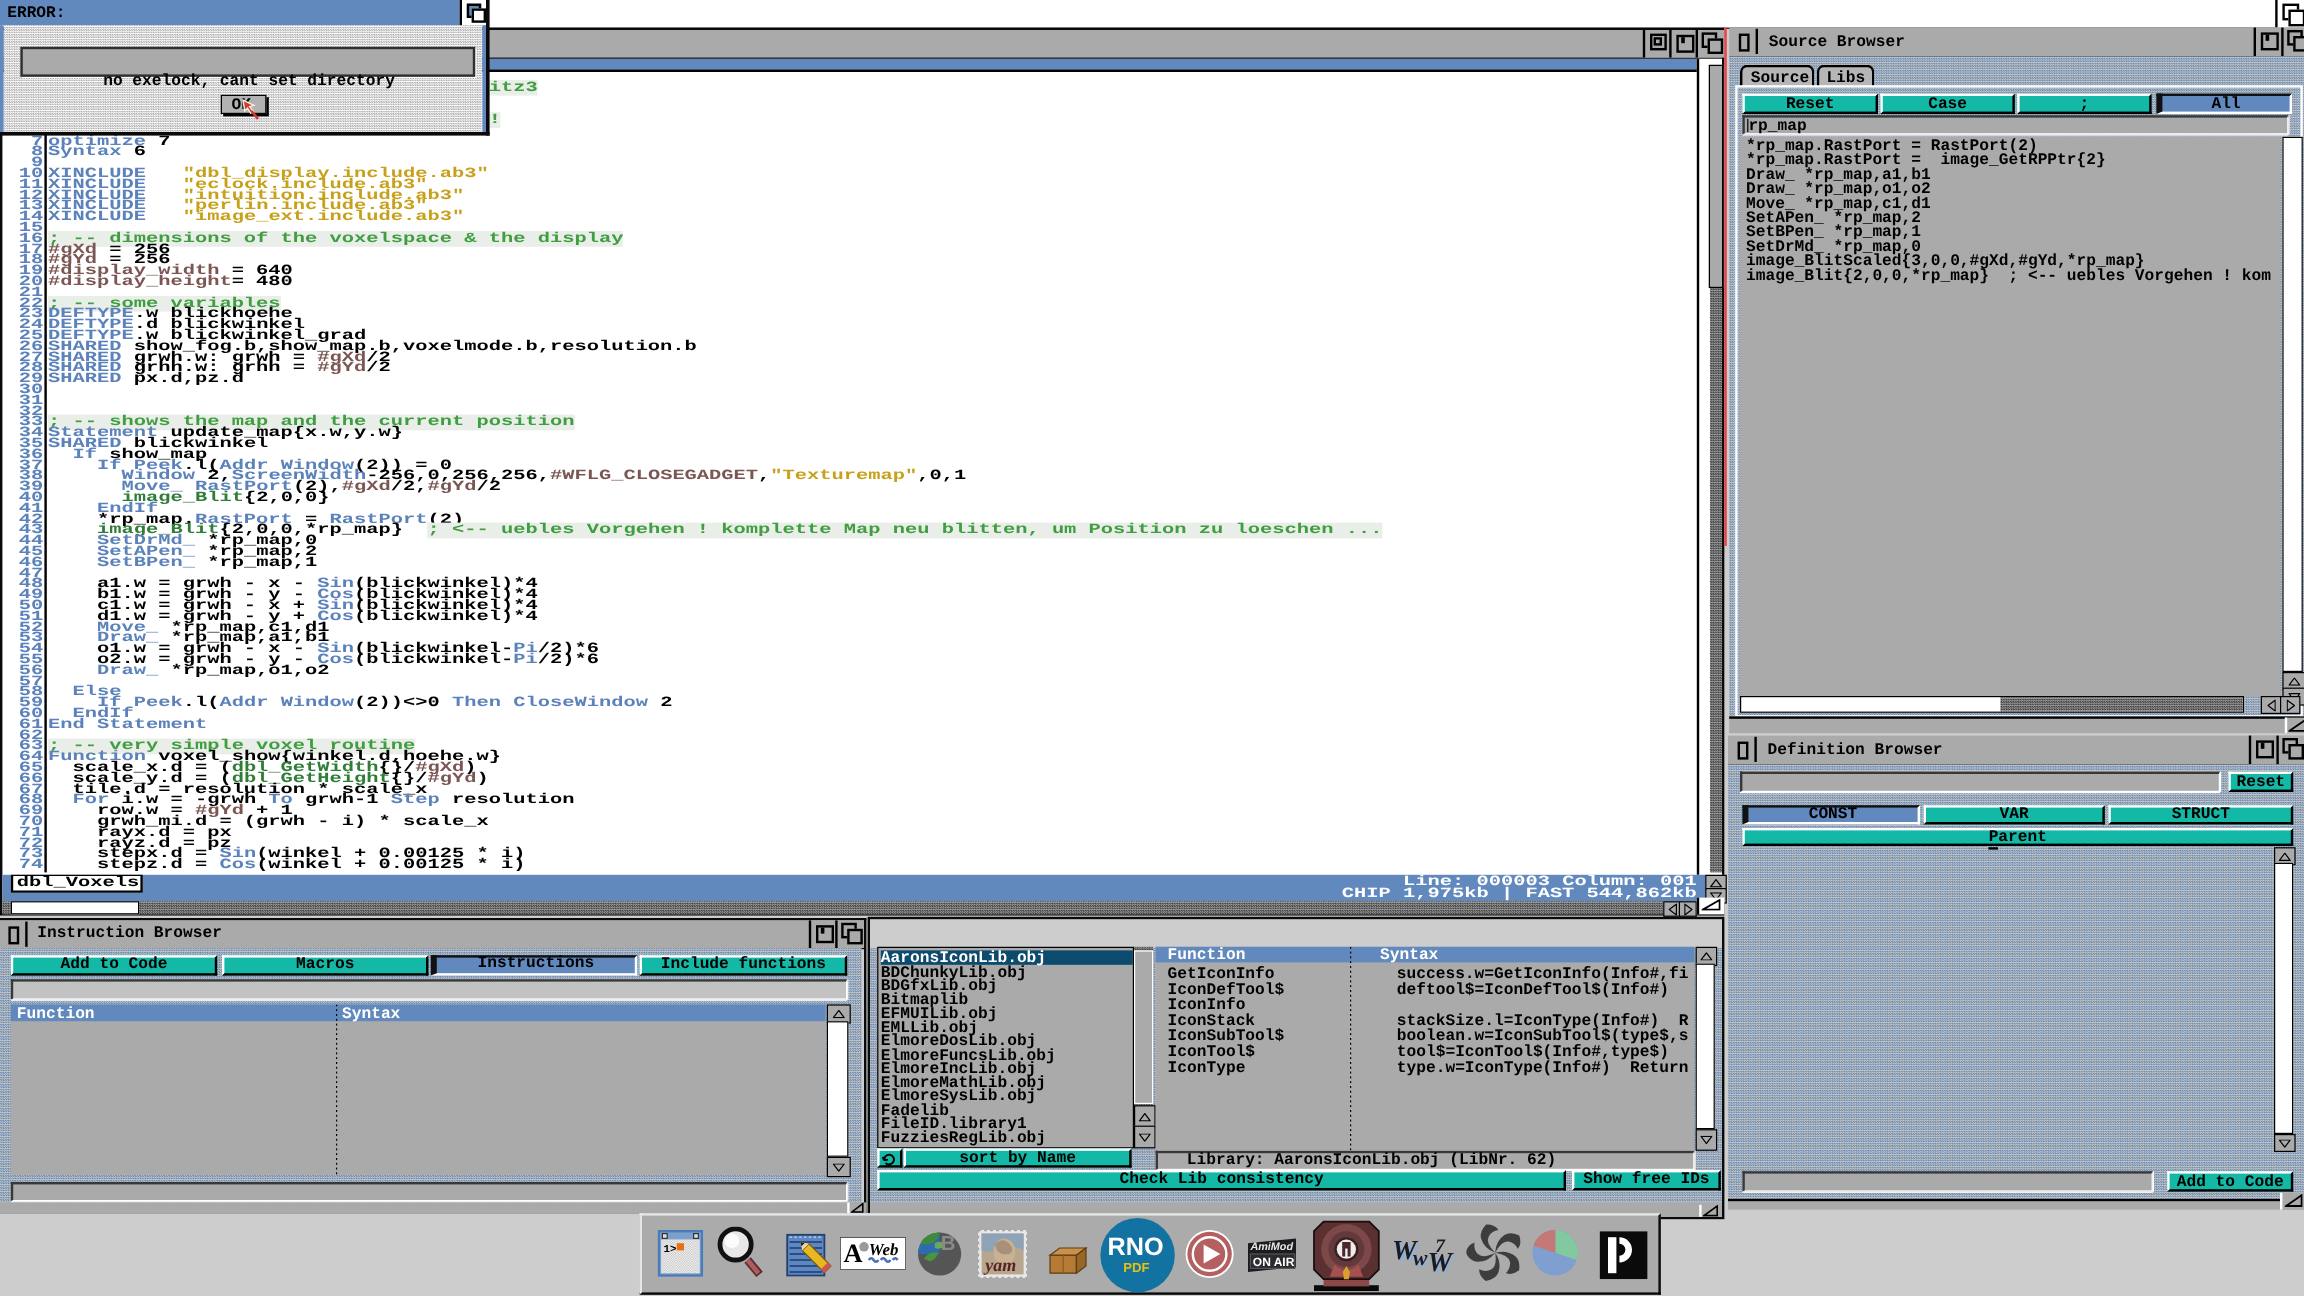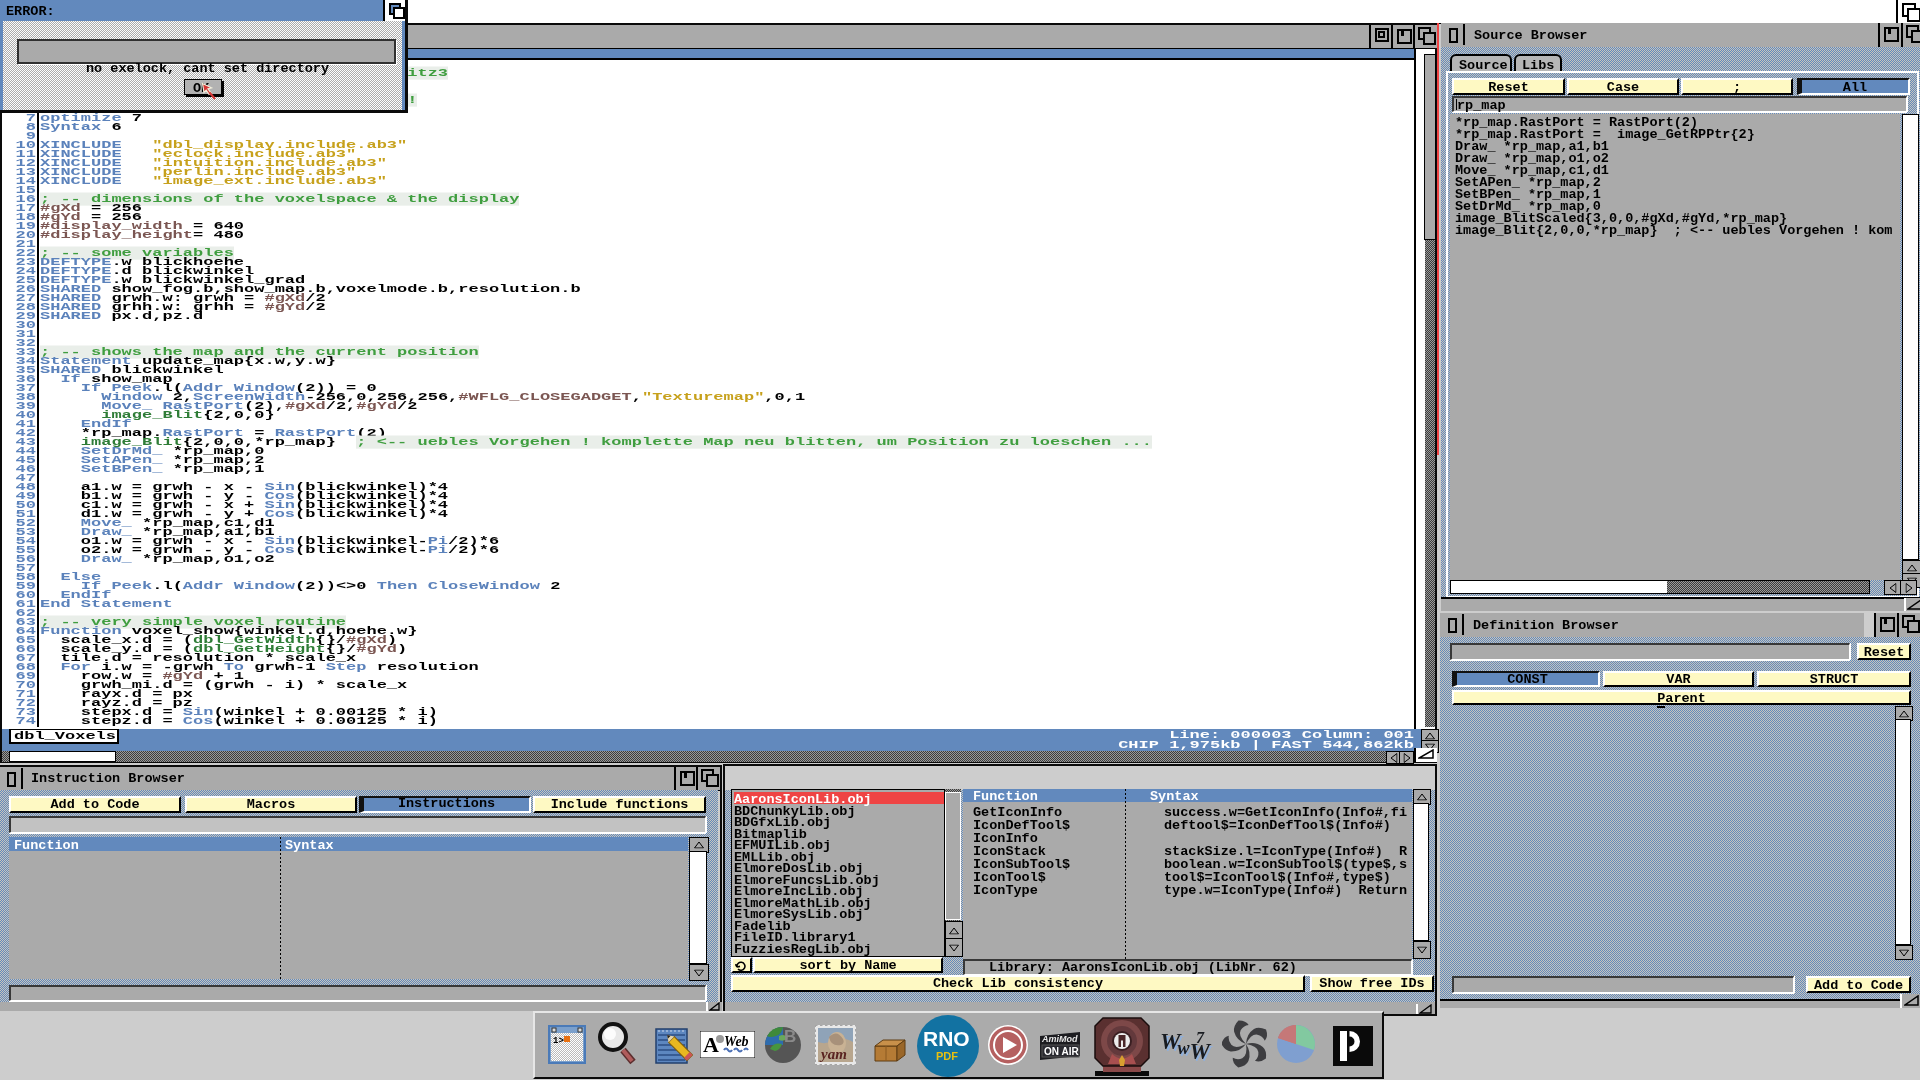--- a/index.html
+++ b/index.html
@@ -8,29 +8,29 @@
 c{color:#3f9e3f;background:#e9eee9}
 f{color:#2f7d37}
 m{color:#7b5652}
 y{color:#c7a11c}
 .dblue{background:conic-gradient(#6289bd 0 25%,#c8c5bc 0 50%,#6289bd 0 75%,#c8c5bc 0);background-size:2px 2px}
 .dgray{background:conic-gradient(#ababab 0 25%,#fdfdfd 0 50%,#ababab 0 75%,#fdfdfd 0);background-size:2px 2px}
 .hatch{background:conic-gradient(#3c3c3c 0 25%,#9a9a9a 0 50%,#3c3c3c 0 75%,#9a9a9a 0);background-size:2px 2px}
 .gray{background:#aaaaaa}
 .tbar{background:#aaaaaa;border-bottom:1px solid #000}
 .ttxt{font:bold 13.5px "Liberation Mono",monospace;color:#000;white-space:pre}
-.btn{background:#fef9c3;border-top:2px solid #fff;border-left:2px solid #fff;border-right:2px solid #000;border-bottom:2px solid #000;box-sizing:border-box;color:#000;text-align:center}
+.btn{background:#14b8a6;border-top:2px solid #fff;border-left:2px solid #fff;border-right:2px solid #000;border-bottom:2px solid #000;box-sizing:border-box;color:#000;text-align:center}
 .btn.sel{background:#6289bd;border-top:2px solid #111;border-left:5px solid #111;border-right:2px solid #fff;border-bottom:2px solid #fff}
 .sunk{background:#aaaaaa;border-top:2px solid #383838;border-left:2px solid #383838;border-bottom:1px solid #fff;border-right:1px solid #fff;box-shadow:0 1px 0 #fff,1px 0 0 #fff}
 .gad{background:#aaaaaa;border-left:2px solid #000;position:absolute;top:0;bottom:0}
 .gad i{position:absolute;border:2px solid #000;background:#aaaaaa}
 .cl{position:absolute;left:38px;height:13px;line-height:13px;font:bold 17px "Liberation Mono",monospace;white-space:pre;color:#000;transform:translateY(-3.5px) scaleY(0.692);transform-origin:0 0}
 .gl{position:absolute;left:0;width:34px;height:13px;line-height:13px;font:bold 17px "Liberation Mono",monospace;text-align:right;color:#5b82bb;transform:translateY(-3.5px) scaleY(0.692);transform-origin:0 0}
 .lr{position:absolute;height:12px;line-height:13px;font:bold 13.5px "Liberation Mono",monospace;white-space:pre;color:#000}
-.lr.sel{background:#ef4444;color:#fff}
+.lr.sel{background:#0c4a6e;color:#fff}
 .wht{color:#fff}
 .arr{position:absolute;background:#aaaaaa;border:1px solid #000;color:#000;font:bold 10px "Liberation Sans",sans-serif;text-align:center;line-height:11px}
 .arr svg{position:absolute;left:50%;top:50%;transform:translate(-50%,-50%)}
 .dot{background-image:linear-gradient(#000 50%,transparent 0);background-size:1px 4px;width:1px;position:absolute}
 </style></head>
 <body>
 
 <div class="ab" style="left:0;top:0;width:1920px;height:23px;background:#fff;border-bottom:1px solid #000"></div>
 <div class="ab" style="left:1896px;top:0;width:24px;height:23px;background:#fff;border-left:2px solid #000">
   <div class="ab" style="left:4px;top:3px;width:10px;height:10px;border:2px solid #000;background:#fff"></div>
@@ -348,21 +348,21 @@
 
   <div class="ab gray" style="left:2px;top:574px;width:481px;height:14px;border-top:2px solid #000;box-sizing:border-box"></div>
   <div class="ab" style="left:465px;top:575px;width:18px;height:13px;background:#aaaaaa;border-left:2px solid #fff">
     <svg class="ab" style="left:1px;top:1px" width="15" height="11" viewBox="0 0 15 11">
         <path d="M1 10 L14 10 L14 1 Z" fill="none" stroke="#000" stroke-width="1.5"></path>
       </svg>
   </div>
 </div>
 
 <div class="ab" style="left:1440px;top:612px;width:480px;height:396px">
-  <div class="ab tbar" style="left:0;top:1px;width:424px;height:24px">
+  <div class="ab tbar" style="left:0;top:1px;width:480px;height:24px">
     <div class="ab" style="left:2px;top:1px;width:20px;height:21px;background:#aaaaaa;border-right:2px solid #000">
       <div class="ab" style="left:6px;top:4px;width:5px;height:11px;border:2px solid #000;background:#aaaaaa"></div>
     </div>
     <div class="ttxt ab" style="left:33px;top:5px">Definition Browser</div>
     <div class="gad" style="left:434px;width:22px">
         <i style="left:4px;top:4px;width:11px;height:11px"></i>
         <i style="left:8px;top:6px;width:3px;height:5px;background:#000;border:none"></i>
       </div>
     <div class="gad" style="left:457px;width:23px">
         <i style="left:3px;top:2px;width:9px;height:9px"></i>

